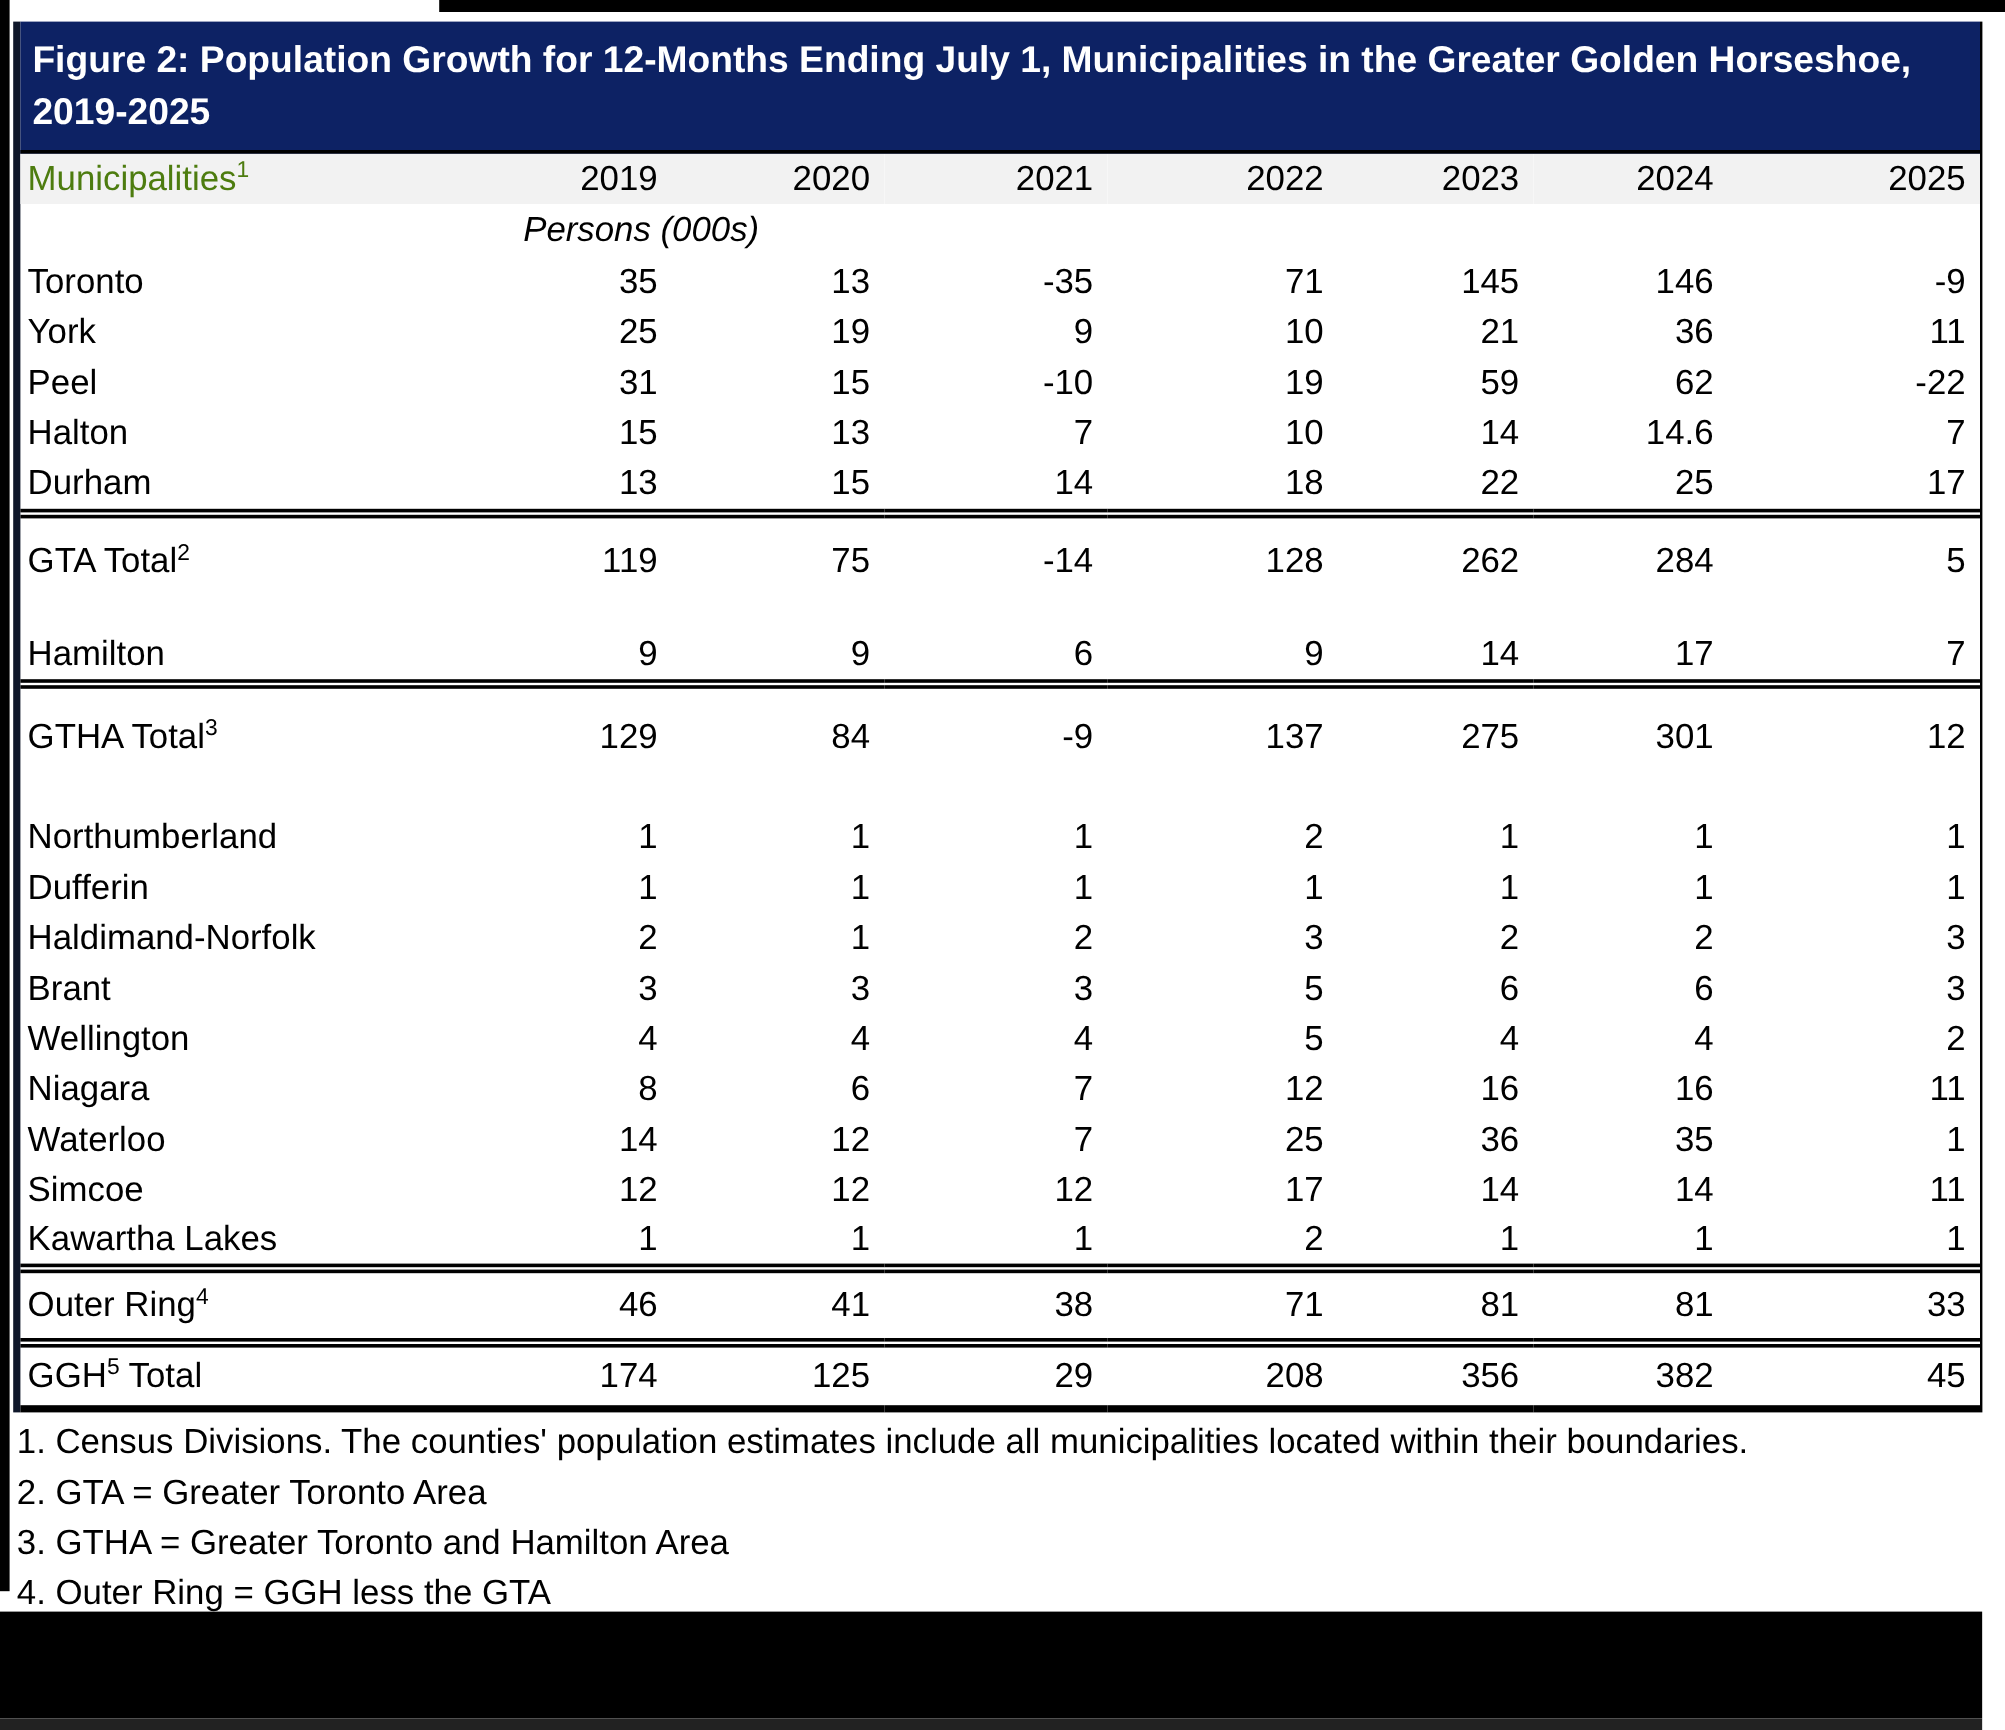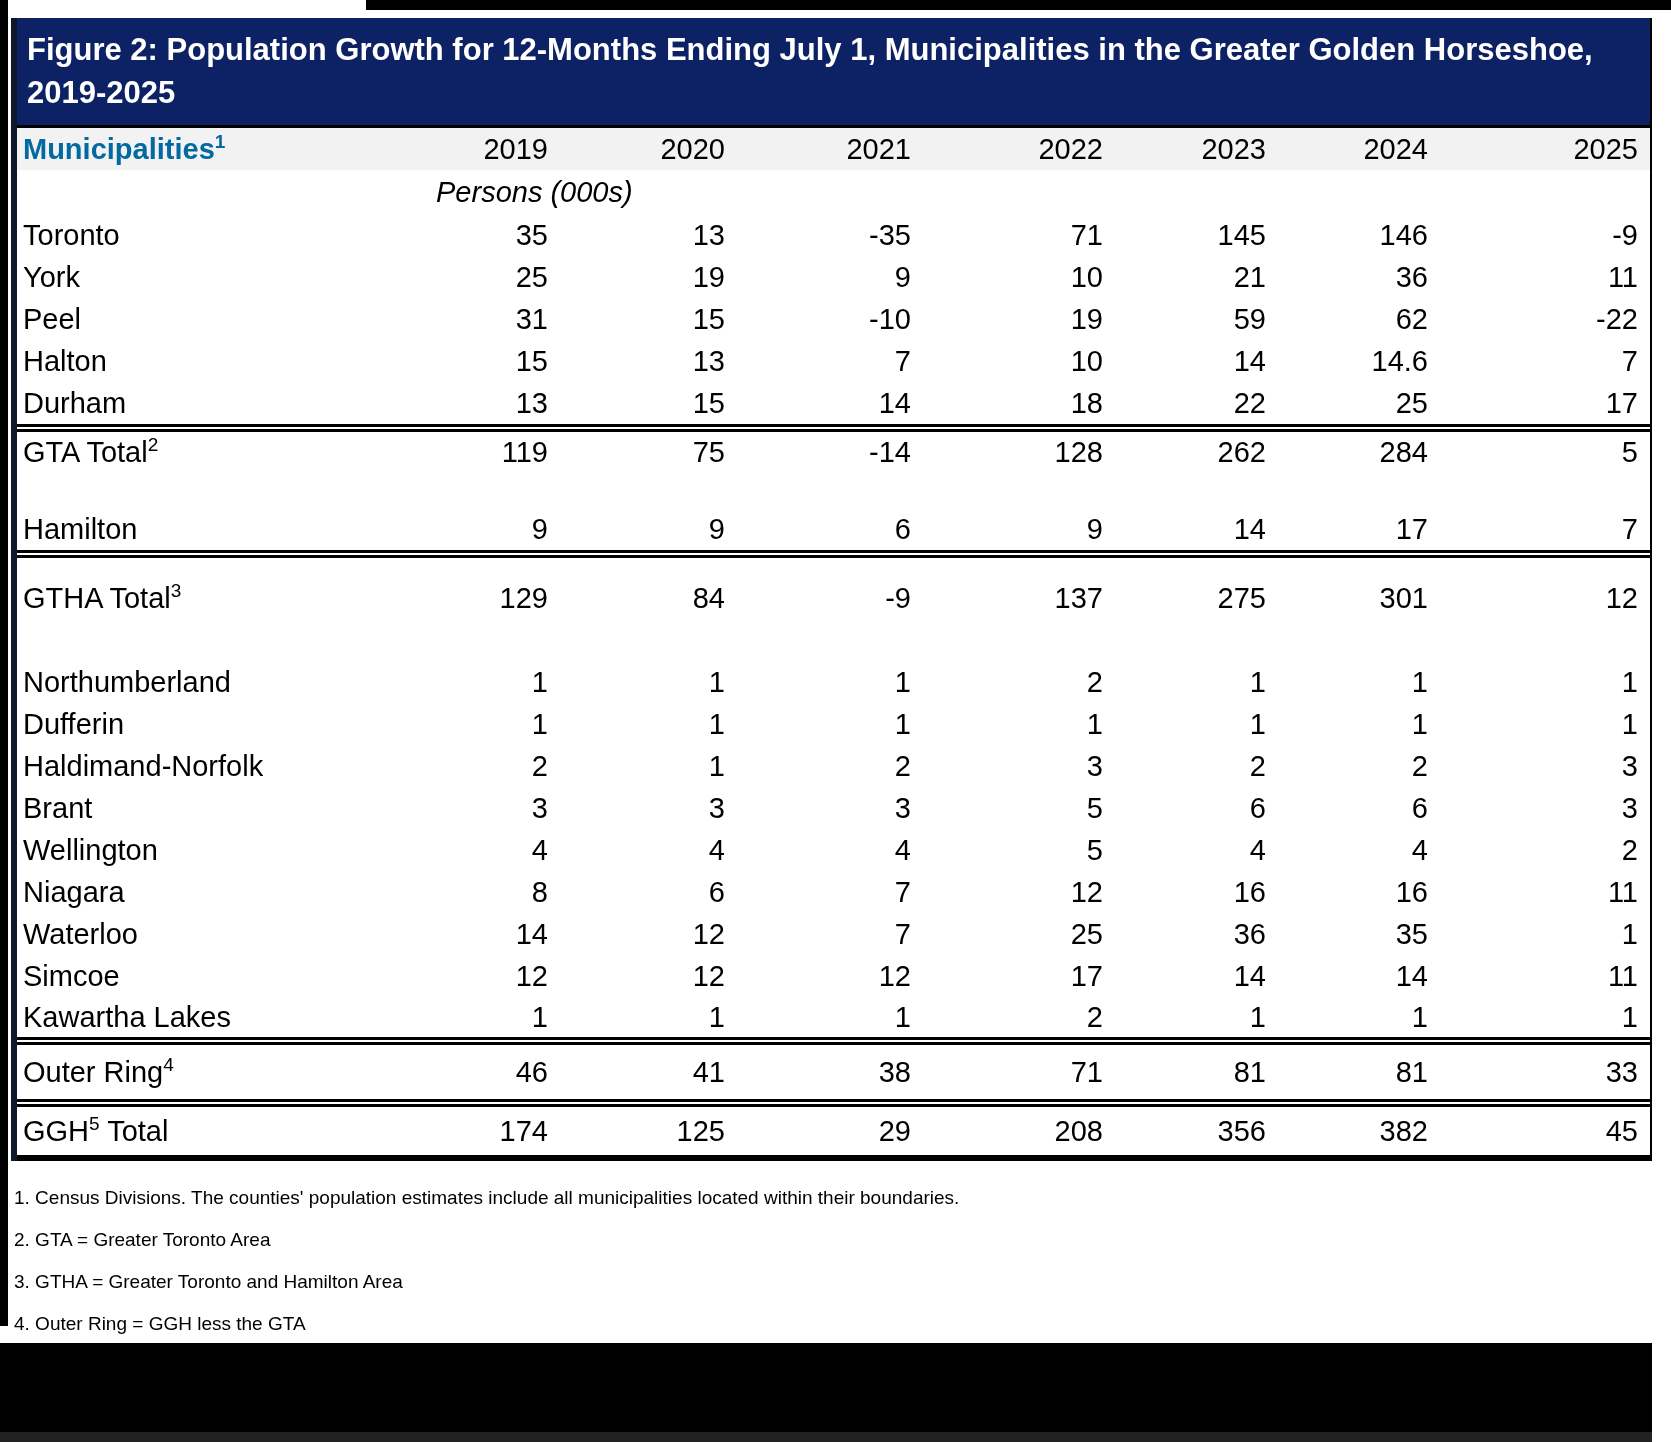--- a/index.html
+++ b/index.html
@@ -21,33 +21,33 @@
   .title{
     background:#0d2264;color:#fff;font-weight:bold;font-size:31px;line-height:43px;
     padding:10px 16px 11px 10px;border-bottom:3px solid #000;box-sizing:border-box;
   }
 
   table{width:100%;border-collapse:collapse;table-layout:fixed;font-size:29px}
   td{overflow:hidden;white-space:nowrap}
   td.lbl{text-align:left;padding-left:6px}
   td.num{text-align:right;padding-right:12px}
   tr.colhead td{background:#f2f2f2;height:40px}
-  .corner{color:#0369a1;font-weight:bold}
+  .corner{color:#4d7c0f;font-weight:normal}
   sup{font-size:19px;vertical-align:super;line-height:0}
   tr.units td{height:42px;font-style:italic;text-align:left;padding-right:100px}
   tr.data td{height:40px}
   tr.kaw td{height:38px}
   tr.dbl td{border-top:8px double #000}
-  tr.gta td{height:62px;vertical-align:top;padding-top:4px}
+  tr.gta td{height:62px;vertical-align:top;padding-top:20px}
   tr.ham td{height:46px;vertical-align:bottom;padding-bottom:4px}
   tr.gtha td{height:78px;vertical-align:top;padding-top:24px}
   tr.outer td{height:52px}
   tr.ggh td{height:46px;border-bottom:6px solid #000}
 
-  .footnotes{margin:22px 0 0 3px;font-size:19px}
+  .footnotes{margin:10px 0 0 3px;font-size:29px}
   .footnotes p{margin:0 0 12px 0;line-height:30px}
 </style>
 </head>
 <body>
 
 <div class="bar-left"></div>
 <div class="bar-top"></div>
 <div class="block-bottom"></div>
 <div class="strip-bottom"></div>
 <div class="margin-right"></div>

